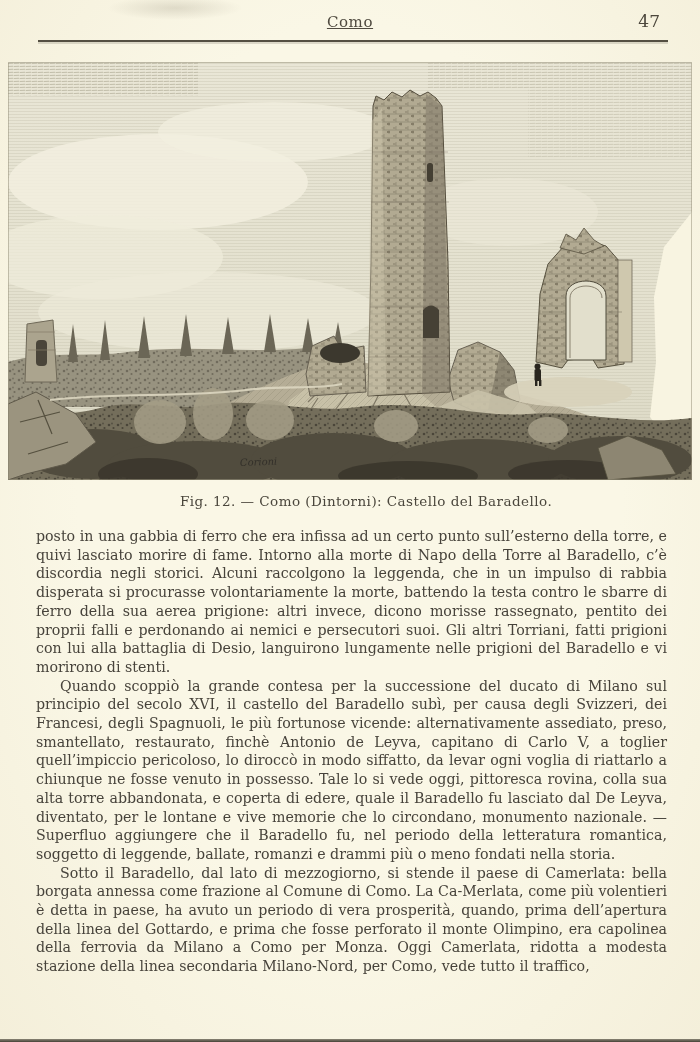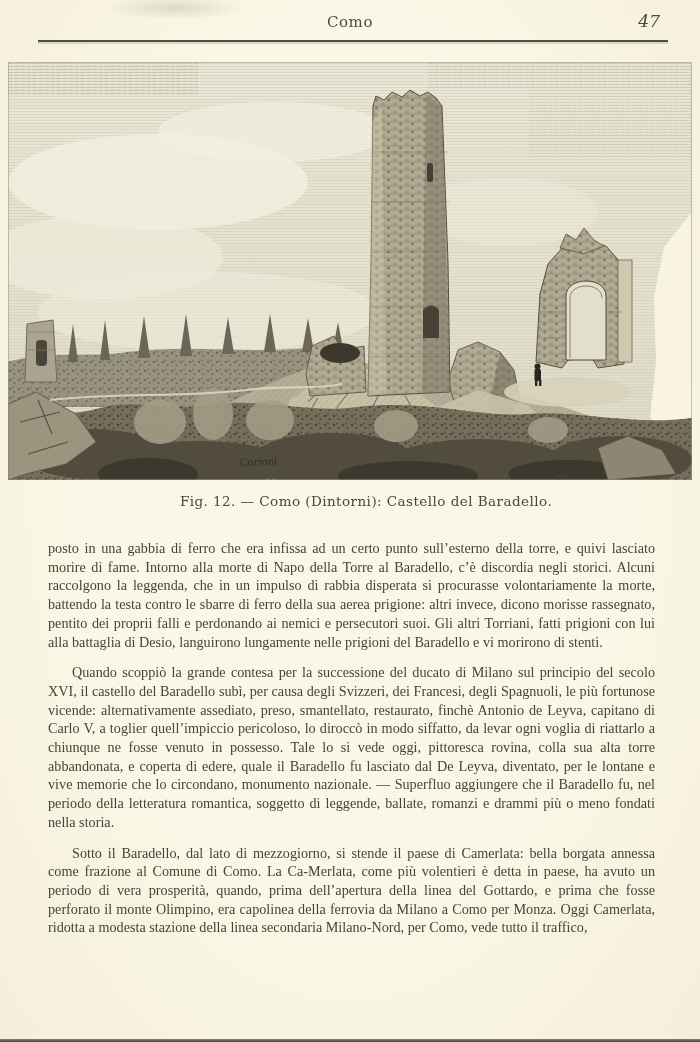--- a/index.html
+++ b/index.html
@@ -5,31 +5,31 @@
   html,body{margin:0;padding:0;background:#e8e4d2;}
   .page{
     position:relative;width:700px;height:1042px;overflow:hidden;
     background:
       radial-gradient(90px 16px at 175px 8px, rgba(120,112,92,.20), rgba(120,112,92,0) 75%),
       radial-gradient(ellipse at 50% 45%, #faf7e6 55%, #f4efda 100%);
     font-family:"DejaVu Serif","Liberation Serif",serif;
     color:#45413a;
   }
   .header-title{position:absolute;top:13px;left:0;width:100%;text-align:center;
-    font-size:15px;letter-spacing:.6px;color:#504b40;}
-  .page-number{position:absolute;top:11px;right:40px;font-size:17px;color:#4c473c;font-style:italic;}
+    font-size:15px;letter-spacing:.6px;color:#504b40;text-decoration:underline;}
+  .page-number{position:absolute;top:11px;right:40px;font-size:17px;color:#4c473c;}
   .header-rule{position:absolute;top:40px;left:38px;width:630px;height:2px;
     background:#544f42;box-shadow:0 2px 0 rgba(84,79,66,.18);}
   .figure{position:absolute;top:62px;left:8px;width:684px;height:418px;}
   .figure svg{display:block;width:100%;height:100%;}
   .caption{position:absolute;top:493px;left:16px;width:100%;text-align:center;
     font-size:13.5px;letter-spacing:.45px;color:#4a463c;}
   .body-text{position:absolute;top:527px;left:36px;width:631px;
     font-size:14.2px;line-height:18.7px;text-align:justify;color:#47433b;}
-  .body-text p{margin:12px;font-family:Liberation Serif, serif;}
+  .body-text p{margin:0;}
   .body-text p.indent{text-indent:24px;}
   .bottom-edge{position:absolute;bottom:0;left:0;width:100%;height:3px;
     background:linear-gradient(#8a8576,#454136);}
 </style>
 </head>
 <body>
 
 <div class="page">
 
   <div class="header-title">Como</div>

